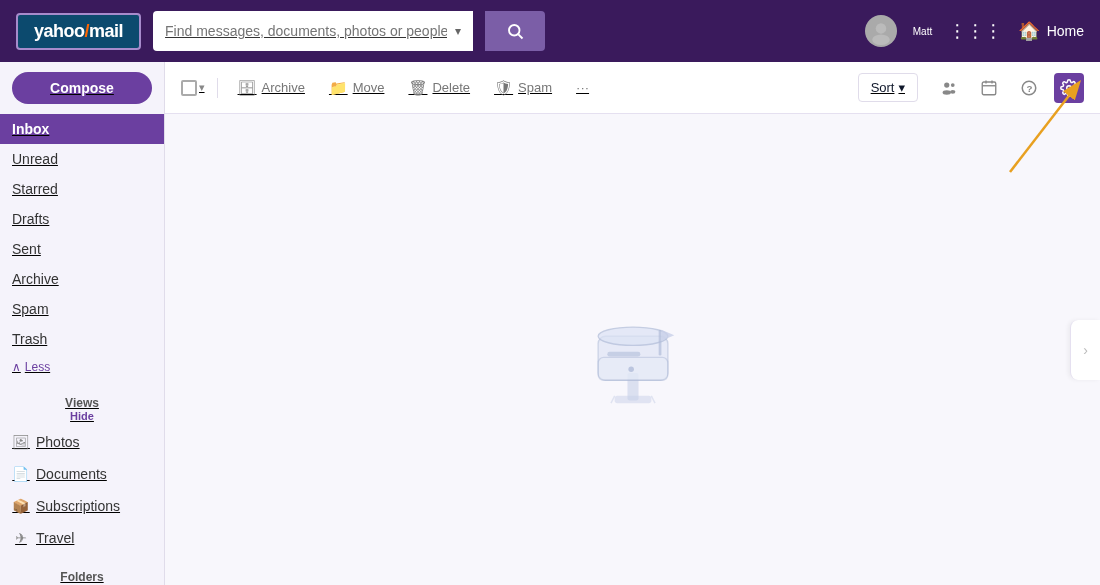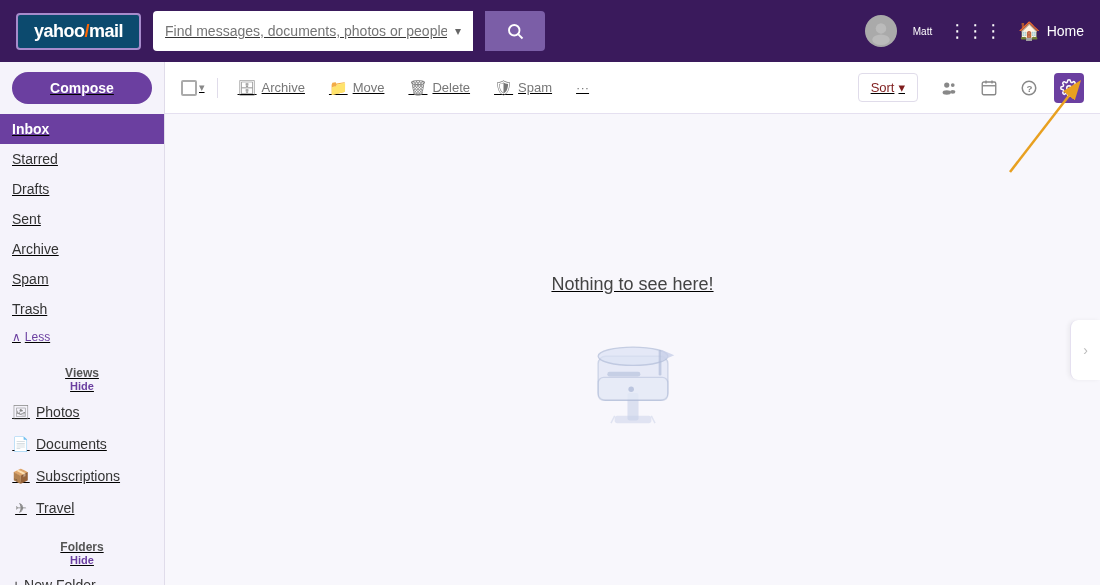--- a/index.html
+++ b/index.html
@@ -216,21 +216,21 @@
     .sort-btn {
       display: flex;
       align-items: center;
       gap: 4px;
       padding: 6px 12px;
       border: 1px solid #e0dcea;
       background: white;
       border-radius: 4px;
       font-size: 13px;
       cursor: pointer;
-      color: #7f1d1d;
+      color: #0f172a;
     }
     .toolbar-right-icons {
       display: flex;
       align-items: center;
       gap: 10px;
       margin-left: 8px;
     }
     .toolbar-icon-btn {
       width: 30px;
       height: 30px;
@@ -340,20 +340,23 @@
   </div>
 </div>
 
 <div class="main">
 
   <div class="sidebar">
     <button class="compose-btn">Compose</button>
 
     <div class="nav-item active">
       <span>Inbox</span>
+    </div>
+    <div class="nav-item">
+      <span>Unread</span>
     </div>
     <div class="nav-item">
       <span>Starred</span>
     </div>
     <div class="nav-item">
       <span>Drafts</span>
     </div>
     <div class="nav-item">
       <span>Sent</span>
     </div>
@@ -466,21 +469,20 @@
         <button class="settings-icon-btn">
           <svg width="18" height="18" viewBox="0 0 24 24" fill="none" stroke="white" stroke-width="2">
             <circle cx="12" cy="12" r="3"></circle>
             <path d="M19.4 15a1.65 1.65 0 0 0 .33 1.82l.06.06a2 2 0 0 1-2.83 2.83l-.06-.06a1.65 1.65 0 0 0-1.82-.33 1.65 1.65 0 0 0-1 1.51V21a2 2 0 0 1-4 0v-.09A1.65 1.65 0 0 0 9 19.4a1.65 1.65 0 0 0-1.82.33l-.06.06a2 2 0 0 1-2.83-2.83l.06-.06A1.65 1.65 0 0 0 4.68 15a1.65 1.65 0 0 0-1.51-1H3a2 2 0 0 1 0-4h.09A1.65 1.65 0 0 0 4.6 9a1.65 1.65 0 0 0-.33-1.82l-.06-.06a2 2 0 0 1 2.83-2.83l.06.06A1.65 1.65 0 0 0 9 4.68a1.65 1.65 0 0 0 1-1.51V3a2 2 0 0 1 4 0v.09a1.65 1.65 0 0 0 1 1.51 1.65 1.65 0 0 0 1.82-.33l.06-.06a2 2 0 0 1 2.83 2.83l-.06.06A1.65 1.65 0 0 0 19.4 9a1.65 1.65 0 0 0 1.51 1H21a2 2 0 0 1 0 4h-.09a1.65 1.65 0 0 0-1.51 1z"></path>
           </svg>
         </button>
       </div>
     </div>
 
     <div class="empty-state">
-      <span class="empty-text">Nothing to see here!</span>
 
       <svg class="mailbox-svg" viewBox="0 0 120 120" fill="none">
 
         <rect x="54" y="85" width="12" height="30" rx="2" fill="#c8d0e8" opacity="0.6"></rect>
 
         <rect x="40" y="110" width="40" height="8" rx="3" fill="#c8d0e8" opacity="0.5"></rect>
 
         <rect x="22" y="45" width="76" height="48" rx="8" fill="#dce3f5" opacity="0.6" stroke="#b0bcd8" stroke-width="1.5"></rect>
 
         <rect x="22" y="68" width="76" height="25" rx="6" fill="#e8edf8" opacity="0.5" stroke="#b0bcd8" stroke-width="1.5"></rect>

